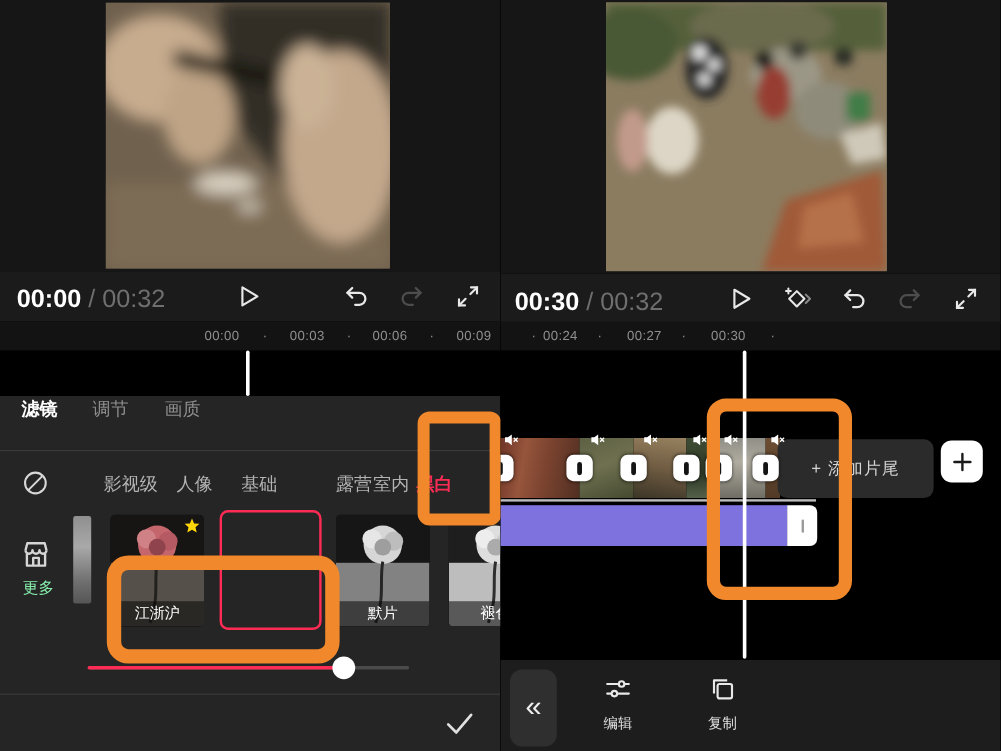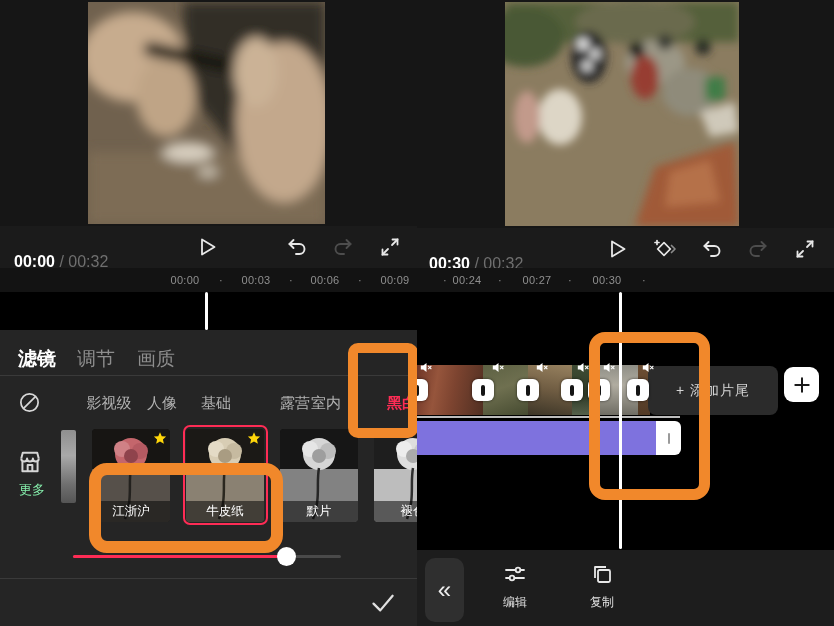--- a/index.html
+++ b/index.html
@@ -4,32 +4,32 @@
 <style>
   html,body{margin:0;padding:0;background:#000;}
   *{box-sizing:border-box;font-family:"Liberation Sans","DejaVu Sans",sans-serif;}
   .stage{position:relative;width:834px;height:626px;background:#000;overflow:hidden;}
   .shot{position:absolute;top:0;width:417px;height:626px;overflow:hidden;background:#000;}
   .shot.left{left:0;}
   .shot.right{left:417px;}
   .preview-area{position:absolute;left:0;top:0;width:417px;height:226px;background:#161616;}
   .video{position:absolute;overflow:hidden;background:#3a342c;}
   .controls{position:absolute;left:0;top:226px;width:417px;height:42px;background:#1b1b1b;}
-  .timewrap{position:absolute;left:14px;top:27px;font-size:16px;color:#fff;white-space:nowrap;}
+  .timewrap{position:absolute;left:14px;top:12px;font-size:21px;color:#fff;white-space:nowrap;}
   .timewrap .cur{font-weight:bold;color:#fff;}
   .timewrap .sep,.timewrap .tot{color:#6f6f6f;font-weight:400;}
   .cicon{position:absolute;top:235px;width:24px;height:24px;}
   .controls .cicon{top:9px;}
   svg.ic{display:block;}
   .ruler{position:absolute;left:0;top:268px;width:417px;height:24px;background:#131313;}
   .rlab{position:absolute;top:6px;transform:translateX(-50%);font-size:11px;color:#8f8f8f;letter-spacing:.3px;white-space:nowrap;}
   .playhead{position:absolute;width:3px;background:#fff;border-radius:2px;z-index:30;}
   
   .panel{position:absolute;left:0;top:330px;width:417px;height:296px;background:#252525;}
-  .ptab{position:absolute;top:16px;font-size:19px;color:#8e8e8e;cursor:default;}
+  .ptab{position:absolute;top:2px;font-size:15px;color:#8e8e8e;cursor:default;}
   .ptab.active{color:#fff;font-weight:bold;}
   .pdivider{position:absolute;left:0;width:417px;height:1px;background:#3a3a3a;}
   .cat{position:absolute;top:64px;transform:translateX(-50%);font-size:15px;color:#b3b3b3;white-space:nowrap;}
   .cat.active{color:var(--accent-pink,#fe2c55);font-weight:bold;}
   .noneicon{position:absolute;left:18px;top:61px;width:23px;height:23px;}
   .moreblk{position:absolute;left:15px;top:118px;width:34px;text-align:center;color:#d6d6d6;}
   .moreblk .lbl{display:block;margin-top:5px;font-size:13px;color:#86efac;}
   .graystrip{position:absolute;left:61px;top:100px;width:15px;height:73px;border-radius:2px;background:linear-gradient(180deg,#8f8f8f 0%,#a9a9a9 35%,#6f6f6f 75%,#555 100%);}
   .thumb{position:absolute;top:99px;width:78px;height:93px;border-radius:4px;overflow:hidden;background:#101010;}
   .thumb svg.art{position:absolute;left:0;top:0;width:78px;height:93px;}
@@ -155,21 +155,21 @@
         <svg class="ic" width="23" height="23" viewBox="0 0 24 24" fill="none" stroke="#d8d8d8" stroke-width="1.8">
             <circle cx="12" cy="12" r="9"></circle>
             <line x1="5.8" y1="18.2" x2="18.2" y2="5.8"></line>
           </svg>
       </span>
       <span class="cat" style="left:97px;margin-left:12px;">影视级</span>
       <span class="cat" style="left:162px;">人像</span>
       <span class="cat" style="left:216px;">基础</span>
       <span class="cat" style="left:271px;margin-left:24px;">露营</span>
       <span class="cat" style="left:326px;">室内</span>
-      <span class="cat active" style="left:402px;">黑白</span>
+      <span class="cat active" style="left:362px;">黑白</span>
 
       <div class="moreblk">
         <svg class="ic" width="30" height="28" viewBox="0 0 24 24" fill="none" stroke="#d6d6d6" stroke-width="1.7" stroke-linejoin="round">
             <path d="M4.5 9 L5.8 4 H18.2 L19.5 9"></path>
             <path d="M4.5 9 a2.5 2.5 0 0 0 5 0 a2.5 2.5 0 0 0 5 0 a2.5 2.5 0 0 0 5 0"></path>
             <path d="M5.5 11.5 V20 H18.5 V11.5"></path>
             <path d="M10 20 V14.5 H14 V20"></path>
           </svg>
         <span class="lbl">更多</span>
       </div>
@@ -183,35 +183,20 @@
           <circle cx="39" cy="25" r="16" fill="#c4666c"></circle>
             <circle cx="30" cy="20" r="8" fill="#d08186"></circle>
             <circle cx="48" cy="22" r="8" fill="#b55a62"></circle>
             <circle cx="39" cy="27" r="7" fill="#8f434c"></circle>
           <path d="M39 39 C36 55, 41 68, 33 90" stroke="#23211e" stroke-width="2.5" fill="none"></path>
         </svg>
         <span class="star"><svg width="14" height="14" viewBox="0 0 24 24">
               <polygon points="12,2 15,9 22.5,9.5 17,14.5 18.7,22 12,18 5.3,22 7,14.5 1.5,9.5 9,9" fill="#FFD60A"></polygon>
             </svg></span>
         <span class="name">江浙沪</span>
-      </div>
-      <div class="thumb" style="left:186px;">
-        <svg class="art" viewBox="0 0 78 93" preserveAspectRatio="none">
-          <rect width="78" height="93" fill="#1b1916"></rect>
-            <rect y="40" width="78" height="53" fill="#8a8172"></rect>
-          <circle cx="39" cy="25" r="16" fill="#d8cdb4"></circle>
-            <circle cx="30" cy="20" r="8" fill="#e4dbc6"></circle>
-            <circle cx="48" cy="22" r="8" fill="#c6baa0"></circle>
-            <circle cx="39" cy="27" r="7" fill="#a99c82"></circle>
-          <path d="M39 39 C36 55, 41 68, 33 90" stroke="#2a271f" stroke-width="2.5" fill="none"></path>
-        </svg>
-        <span class="star"><svg width="14" height="14" viewBox="0 0 24 24">
-              <polygon points="12,2 15,9 22.5,9.5 17,14.5 18.7,22 12,18 5.3,22 7,14.5 1.5,9.5 9,9" fill="#FFD60A"></polygon>
-            </svg></span>
-        <span class="name">牛皮纸</span>
       </div>
       <div class="thumb" style="left:280px;">
         <svg class="art" viewBox="0 0 78 93" preserveAspectRatio="none">
           <rect width="78" height="93" fill="#161616"></rect>
             <rect y="40" width="78" height="53" fill="#828282"></rect>
           <circle cx="39" cy="25" r="16" fill="#d6d6d6"></circle>
             <circle cx="30" cy="20" r="8" fill="#e6e6e6"></circle>
             <circle cx="48" cy="22" r="8" fill="#bdbdbd"></circle>
             <circle cx="39" cy="27" r="7" fill="#9e9e9e"></circle>
           <path d="M39 39 C36 55, 41 68, 33 90" stroke="#262626" stroke-width="2.5" fill="none"></path>

